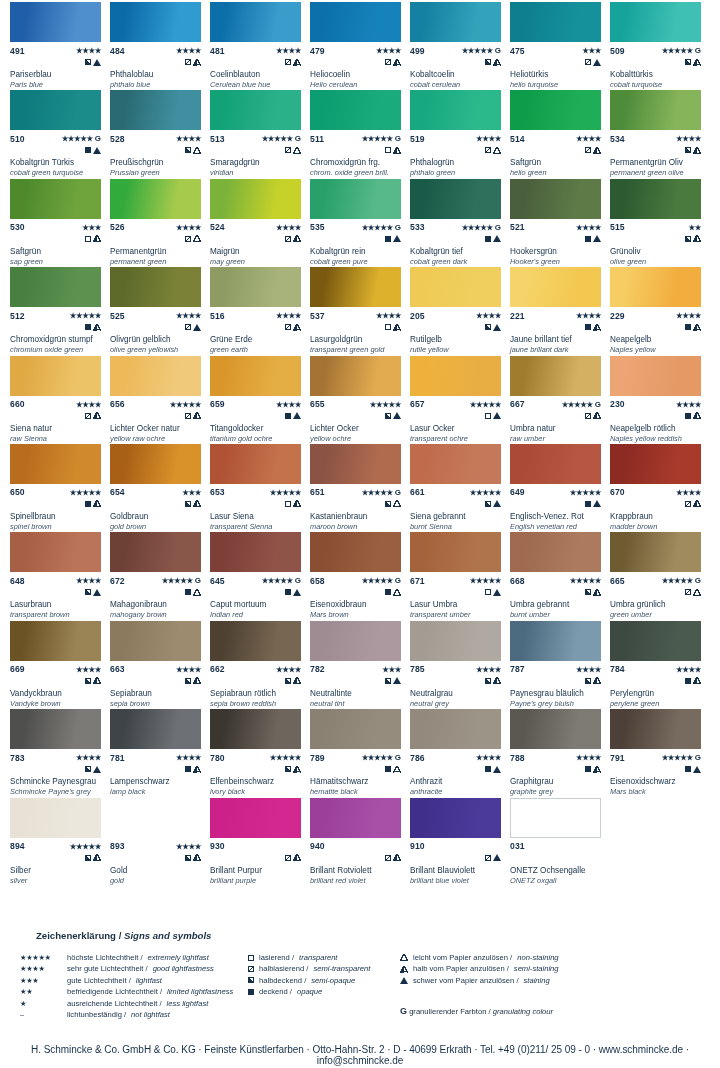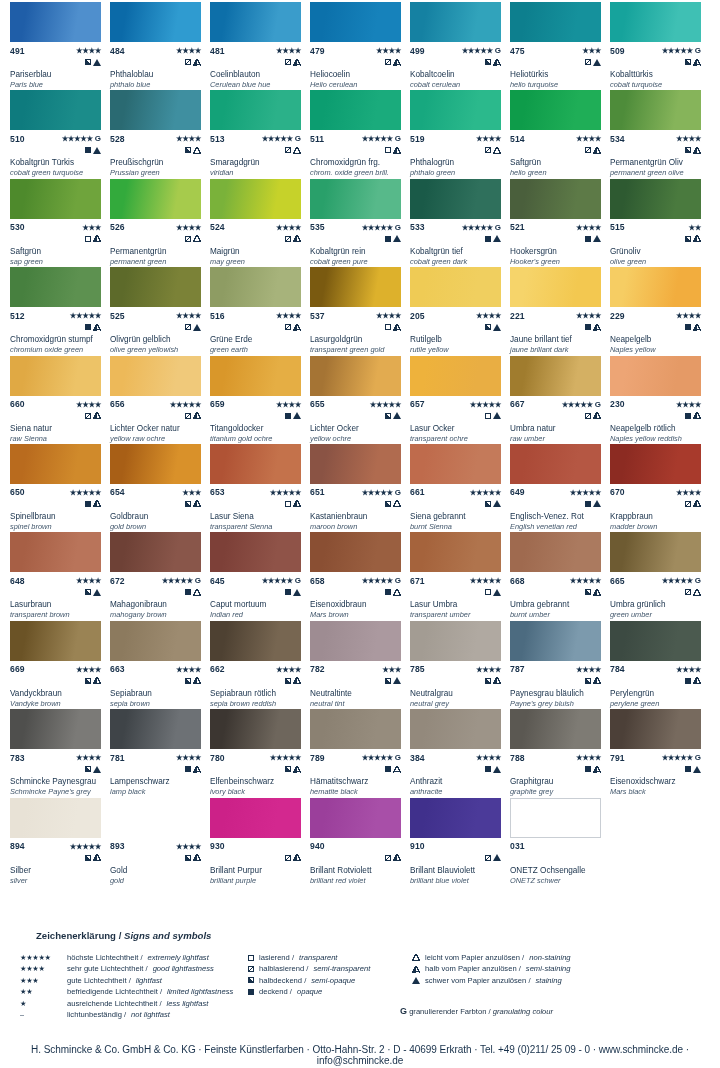--- a/index.html
+++ b/index.html
@@ -101,21 +101,21 @@
     border-bottom:7px solid #17304a;
   }
 
   
   .legend { position:absolute; left:0; top:918px; width:720px; height:120px; }
   .legend-title { position:absolute; left:36px; top:12px; font-size:9.6px; font-weight:700; }
   .legend-title em { font-style:italic; font-weight:700; }
   .legend-col { position:absolute; font-size:7.6px; line-height:11.4px; color:#17304a; }
   .lc1 { left:20px; top:34px; width:250px; }
   .lc2 { left:248px; top:34px; width:150px; }
-  .lc3 { left:412px; top:34px; width:200px;text-align:right; }
+  .lc3 { left:400px; top:34px; width:200px;text-align:right; }
   .lrow { display:flex; align-items:center; gap:5px; height:11.4px; white-space:nowrap; }
   .lrow .stars { width:42px; font-size:7.2px; letter-spacing:-0.3px; display:inline-block; }
   .lrow em { font-style:italic; }
   .gran { position:absolute; left:400px; top:88px; font-size:7.6px; white-space:nowrap; }
   .gran b { font-size:9px; }
   .gran em { font-style:italic; }
 
   .footer {
     position:absolute; left:0; top:1044px; width:720px;
     text-align:center; font-size:10px; color:#17304a; letter-spacing:-0.05px;
@@ -1103,21 +1103,21 @@
         <div class="symline">
           <span class="sq opaque"></span>
           <span class="tri nonstaining"></span>
         </div>
         <div class="nameline">Hämatitschwarz</div>
         <div class="enline">hematite black</div>
       </div>
       <div class="cell">
         <div class="swatch" style="background: linear-gradient(100deg, rgb(147, 137, 124) 0%, rgb(147, 137, 124) 18%, rgb(157, 148, 136) 72%, rgb(157, 148, 136) 100%);"></div>
         <div class="codeline">
-          <span class="code">384</span>
+          <span class="code">786</span>
           <span class="lf">
             <span>★★★★</span>
           </span>
         </div>
         <div class="symline">
           <span class="sq opaque"></span>
           <span class="tri staining"></span>
         </div>
         <div class="nameline">Anthrazit</div>
         <div class="enline">anthracite</div>
@@ -1241,21 +1241,21 @@
       <div class="cell">
         <div class="swatch empty"></div>
         <div class="codeline">
           <span class="code">031</span>
           <span class="lf">
             <span></span>
           </span>
         </div>
         <div class="symline"></div>
         <div class="nameline">ONETZ Ochsengalle</div>
-        <div class="enline">ONETZ schwer</div>
+        <div class="enline">ONETZ oxgall</div>
       </div>
     </div>
 
   <div class="legend">
     <div class="legend-title">
       <span>Zeichenerklärung</span><span> / </span><em>Signs and symbols</em>
     </div>
     <div class="legend-col lc1" id="lc1">
         <div class="lrow">
           <span class="stars">★★★★★</span>

